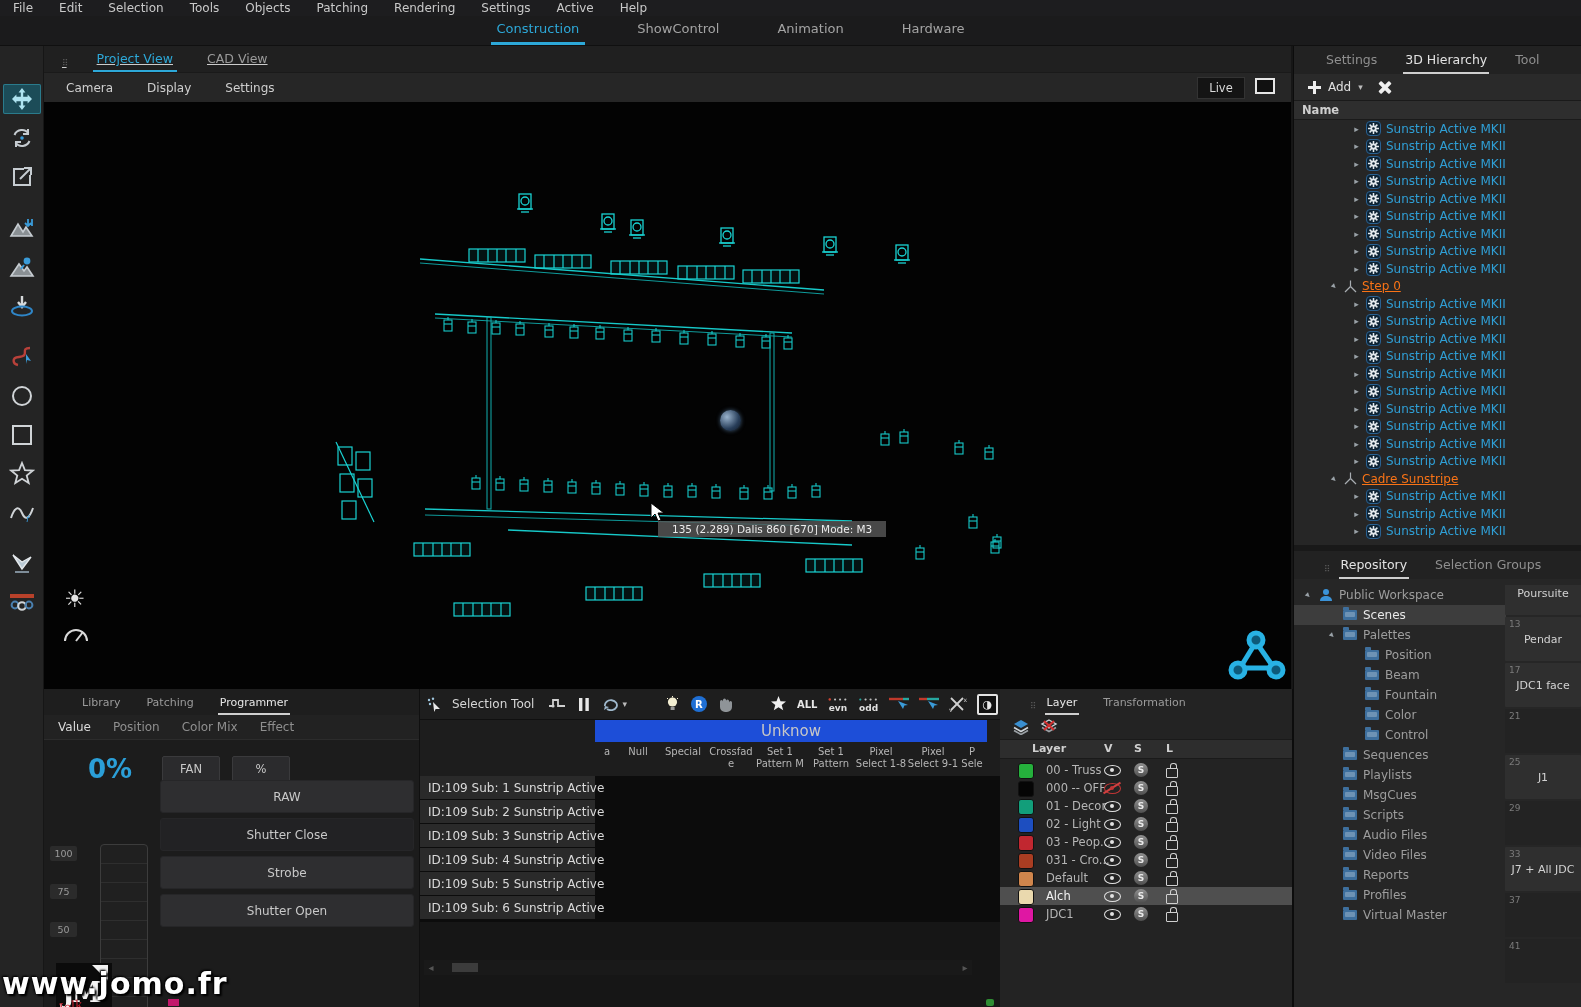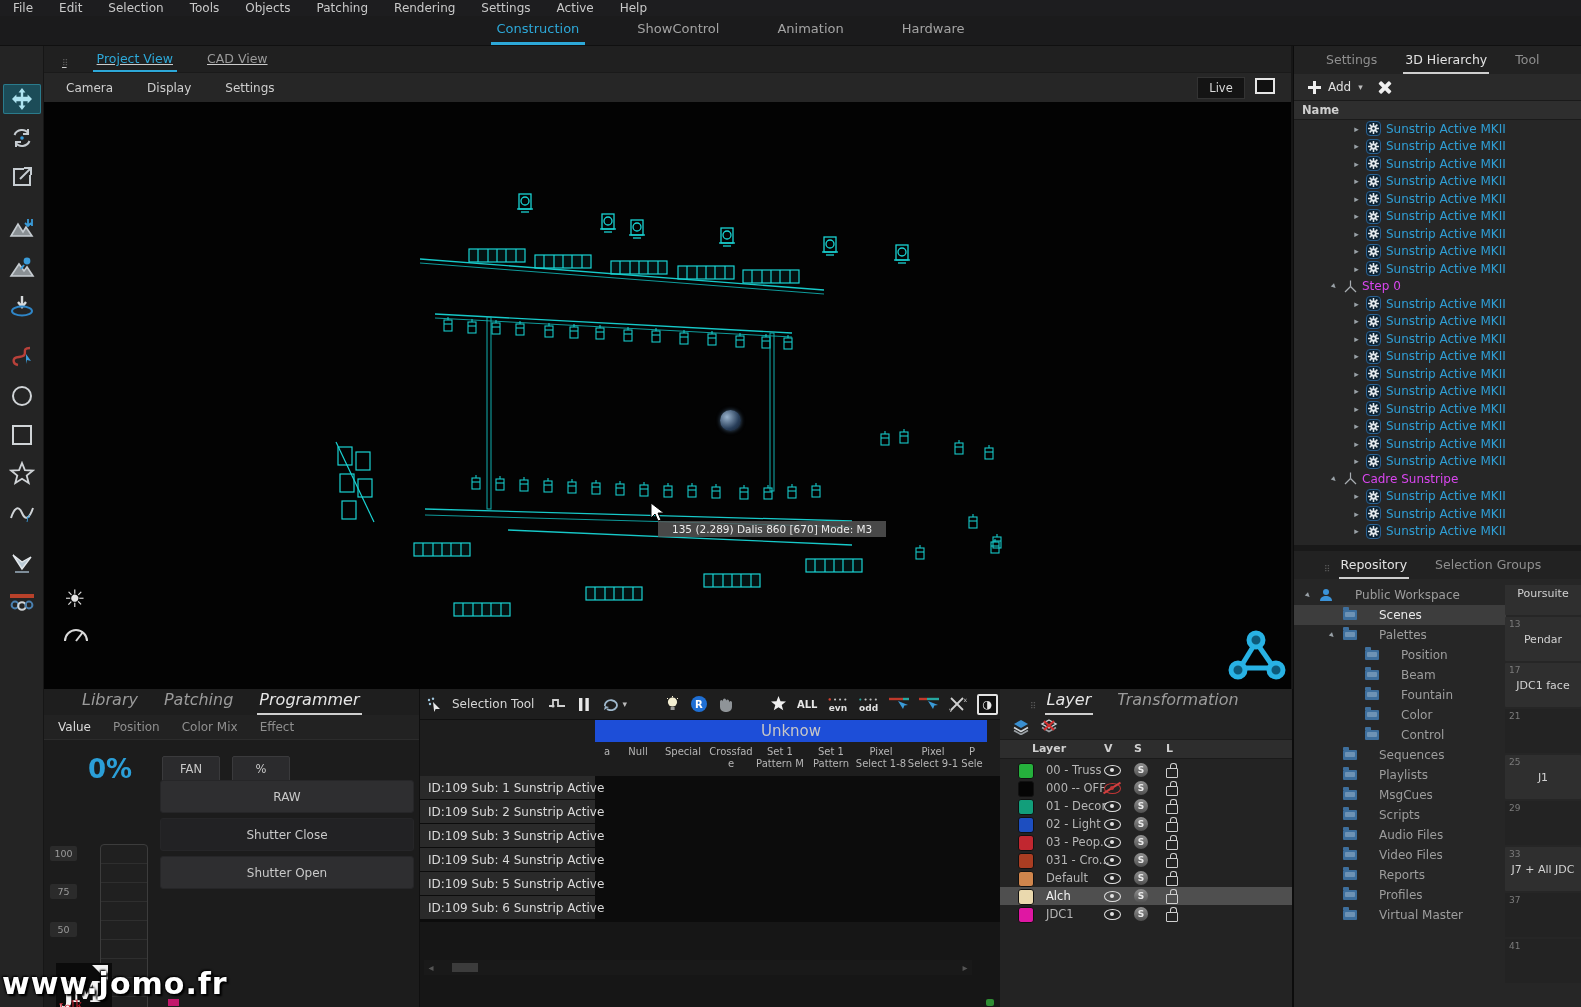--- a/index.html
+++ b/index.html
@@ -57,46 +57,46 @@
   .name-hdr{height:18px;background:#2e2e2e;border-bottom:1px solid #1a1a1a;font-size:11.5px;font-weight:bold;
             color:#cfcfcf;padding-left:8px;display:flex;align-items:center;}
   .htree{height:419px;overflow:hidden;background:#262626;}
   .h-row{height:17.5px;display:flex;align-items:center;gap:5px;padding-left:58px;}
   .h-row.group{padding-left:36px;}
   .tw{width:9px;font-size:9px;color:#9aa2a8;text-align:center;flex:none;}
   .group .tw{transform:rotate(45deg);}
   .gear-tile,.axes-ic{flex:none;display:flex;}
   .h-label{font-size:12px;white-space:nowrap;}
   .fixture .h-label{color:#2f9fd6;}
-  .group .h-label{color:#d946ef;}
+  .group .h-label{color:#f97316;text-decoration:underline;}
   
   .repo{position:absolute;left:0;top:499px;width:288px;height:462px;background:#262626;border-top:6px solid #191919;box-sizing:border-box;}
   .rtree{padding-top:6px;width:212px;}
   .r-row{height:20px;display:flex;align-items:center;gap:6px;}
   .lvl0{padding-left:10px;}  .lvl1{padding-left:34px;}  .lvl2{padding-left:56px;}
   .r-row .tw{transform:none;}
   .r-row.exp .tw{transform:rotate(45deg);}
   .r-row.sel{background:#3d3d3d;}
-  .r-label{font-size:12px;color:#9d9d9d;white-space:nowrap;margin-left:16px;}
+  .r-label{font-size:12px;color:#9d9d9d;white-space:nowrap;}
   .sel .r-label{color:#e8e8e8;}
   .folder-ic{width:14px;height:10px;background:#3e6f9d;border-radius:1px;position:relative;flex:none;}
   .folder-ic::before{content:"";position:absolute;top:-3px;left:0;width:6px;height:3px;background:#3e6f9d;border-radius:1px 1px 0 0;}
   .folder-ic::after{content:"";position:absolute;left:2px;top:2px;width:10px;height:5px;background:rgba(255,255,255,.25);border-radius:1px;}
   .user-ic{flex:none;display:flex;}
   
   .cuegrid{position:absolute;left:1505px;top:585px;width:76px;height:422px;overflow:hidden;}
   .cue-cell{height:44px;margin-bottom:2px;background:#232323;position:relative;border-radius:1px;}
   .cue-cell.filled{background:#2f2f2f;}
   .cue-cell.clip{margin-top:-14px;}
   .cue-num{position:absolute;top:2px;left:4px;font-size:9px;color:#7b7b7b;}
   .cue-label{height:100%;display:flex;align-items:center;justify-content:center;font-size:11px;color:#d2d2d2;white-space:nowrap;overflow:visible;}
   
   .bl{left:44px;top:689px;width:376px;height:318px;background:#1e1e1e;border-right:1px solid #101010;box-sizing:border-box;}
   .ptabs{height:26px;display:flex;align-items:flex-end;gap:22px;padding-left:36px;}
-  .ptab{font-size:16px;color:#9b9b9b;padding:2px 2px 4px;border-bottom:2px solid transparent;font-style:italic;}
+  .ptab{font-size:11px;color:#9b9b9b;padding:2px 2px 4px;border-bottom:2px solid transparent;}
   .ptab.on{color:#e6e6e6;border-bottom-color:#cfcfcf;}
   .subtabs{height:24px;display:flex;align-items:center;gap:22px;padding-left:14px;background:#222;}
   .stab{font-size:12px;color:#8f8f8f;}
   .stab.on{color:#dadada;}
   .prog-body{position:relative;height:268px;background:#1c1c1c;border-top:1px solid #2c2c2c;}
   .big-val{position:absolute;left:44px;top:14px;font-size:26px;font-weight:bold;color:#2b9fd8;}
   .fan-btn{position:absolute;top:16px;width:56px;height:24px;background:#2b2b2d;border:1px solid #3a3a3c;border-radius:2px;
            color:#c9c9c9;font-size:11.5px;display:flex;align-items:center;justify-content:center;}
   .tickcol{position:absolute;left:6px;top:106px;}
   .tick{width:27px;height:15px;background:#2b2b2b;border-radius:2px;color:#9a9a9a;font-size:9.5px;
@@ -1051,20 +1051,21 @@
       <span class="tick">100</span>
           <span class="tick">75</span>
           <span class="tick">50</span>
         </div>
       <div class="fader"></div>
 
       <div class="prog-btns">
 
       <div class="pbtn">RAW</div>
           <div class="pbtn pressed">Shutter Close</div>
+          <div class="pbtn">Strobe</div>
           <div class="pbtn">Shutter Open</div>
         </div>
       <div class="jomo-logo">
         <span class="tri"></span>
         <span class="jomo-jm">JM</span>
         <span class="jomo-sig">Jolk</span>
       </div>
     </div>
   </div>
   <div class="watermark abs">www.jomo.fr</div>

